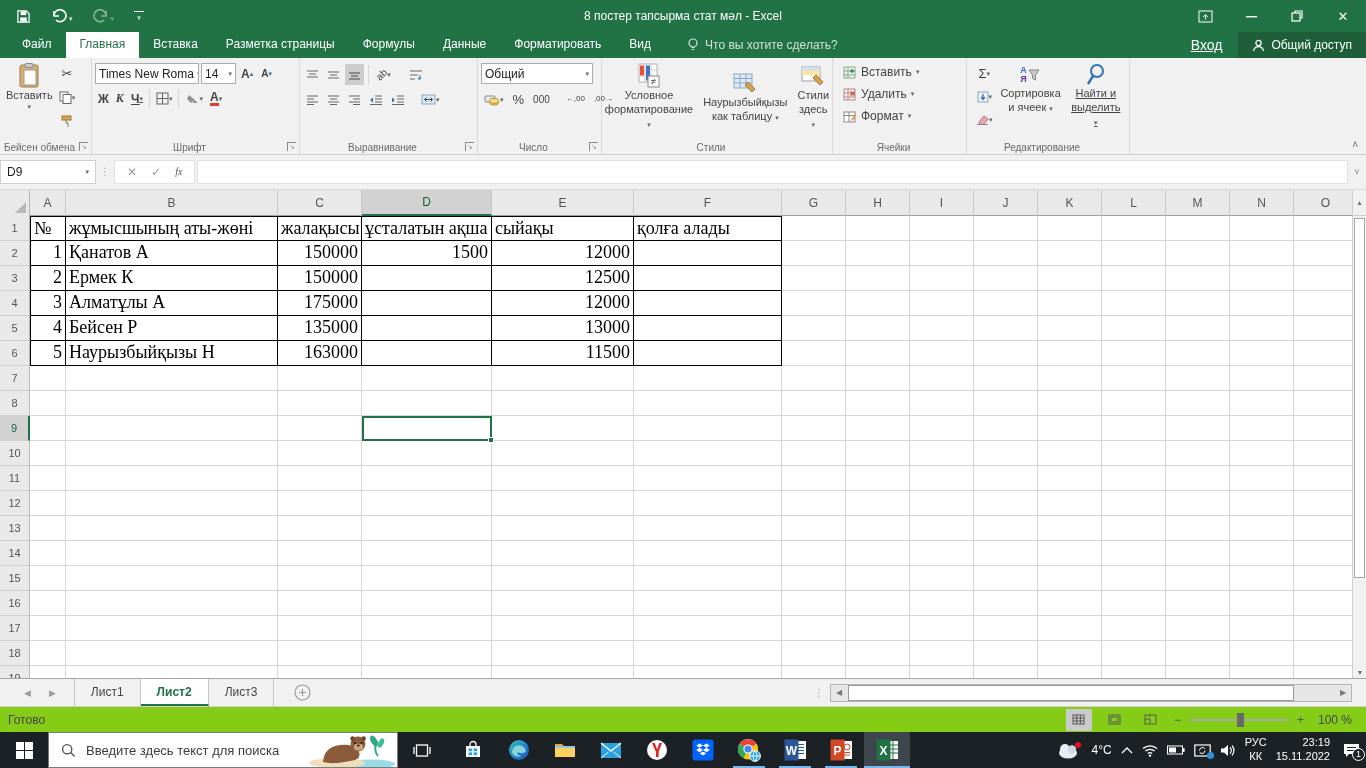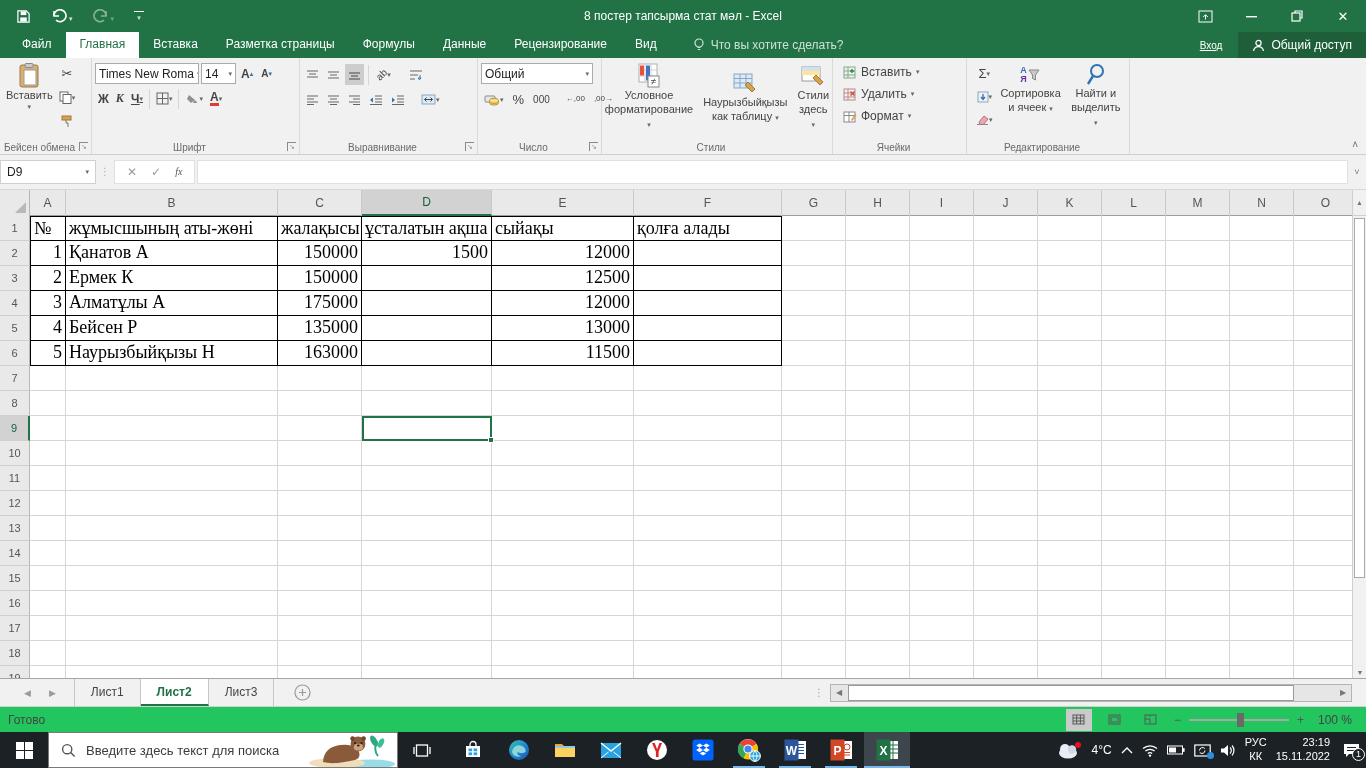--- a/index.html
+++ b/index.html
@@ -16,21 +16,21 @@
   .app-title { position:absolute; left:0; right:0; text-align:center; font-size:12px; color:#fff; }
   .win-controls { margin-left:auto; display:flex; z-index:2; }
   .win-btn { width:46px; height:32px; display:flex; align-items:center; justify-content:center; color:#fff; font-size:13px; }
 
   
   .tabrow { height:26px; background:#217346; display:flex; align-items:stretch; color:#fff; }
   .rtab { padding:5px 14px 0; font-size:12px; white-space:nowrap; }
   .rtab.active { background:#fff; color:#217346; }
   .tellme { display:flex; align-items:center; gap:6px; margin-left:22px; color:#cfe0d6; font-size:12px; }
   .tabrow-right { margin-left:auto; display:flex; align-items:center; }
-  .signin { padding:0 16px; font-size:10px;text-decoration:underline; }
+  .signin { padding:0 16px; font-size:14px;text-decoration:underline; }
   .share-btn { height:26px; display:flex; align-items:center; gap:6px; padding:0 14px; background:#1e5f3a; font-size:12px; }
 
   
   .ribbon { height:97px; background:#f1f1f1; border-bottom:1px solid #d2d0ce; display:flex; position:relative; }
   .rgroup { position:relative; height:100%; border-right:1px solid #dadada; padding:3px 3px 16px; flex:none; }
   .rgroup-label { position:absolute; bottom:1px; left:0; right:12px; text-align:center; font-size:10px; color:#6a6a6a; white-space:nowrap; }
   .launcher { position:absolute; bottom:3px; right:3px; width:9px; height:9px; border-left:1px solid #8a8a8a; border-top:1px solid #8a8a8a; font-size:7px; color:#8a8a8a; line-height:8px; text-align:center; }
   .bigbtn { display:flex; flex-direction:column; align-items:center; justify-content:flex-start; font-size:11px; color:#444; padding:2px 3px; line-height:1.25; text-align:center; }
   .bigbtn .dd { font-size:7px; color:#666; }
   .row { display:flex; align-items:center; }
@@ -87,21 +87,21 @@
   .stab { padding:6px 16px 0; font-size:12px; color:#444; border-right:1px solid #c6c6c6; background:#f1f1f1; }
   .stab.active { background:#fff; color:#217346; font-weight:bold; border-bottom:2px solid #217346; }
   .addsheet { display:flex; align-items:center; padding:0 20px; }
   .hsplit { display:flex; align-items:center; color:#a0a0a0; font-size:10px; padding:0 6px; margin-left:auto; }
   .hscroll { width:522px; align-self:center; height:18px; border:1px solid #b4b4b4; background:#e6e6e6; display:flex; align-items:center; margin-right:14px; }
   .hs-arrow { width:16px; text-align:center; font-size:8px; color:#777; }
   .hs-track { flex:1; height:16px; position:relative; }
   .hs-thumb { position:absolute; left:1px; top:0; height:16px; width:446px; background:#fff; border:1px solid #9a9a9a; }
 
   
-  .statusbar { height:26px; background:#22c55e; border-top:1px solid #d2d0ce; display:flex; align-items:center; padding:0 8px; }
+  .statusbar { height:26px; background:#84cc16; border-top:1px solid #d2d0ce; display:flex; align-items:center; padding:0 8px; }
   .status-mode { font-size:12px; color:#444; }
   .status-right { margin-left:auto; display:flex; align-items:center; gap:10px; }
   .viewbtn { width:26px; height:22px; display:flex; align-items:center; justify-content:center; }
   .viewbtn.active { background:#cacaca; }
   .zoomctl { display:flex; align-items:center; gap:8px; color:#555; }
   .zslider { width:100px; height:2px; background:#a8a8a8; position:relative; }
   .zthumb { position:absolute; left:48px; top:-6px; width:7px; height:14px; background:#696969; }
   .zoomtext { font-size:12px; color:#444; width:44px; text-align:right; padding-right:6px; }
 
   
@@ -183,21 +183,21 @@
     </div>
   </div>
 
   <div class="tabrow">
     <div class="rtab" style="margin-left:8px;">Файл</div>
     <div class="rtab active">Главная</div>
     <div class="rtab">Вставка</div>
     <div class="rtab">Разметка страницы</div>
     <div class="rtab">Формулы</div>
     <div class="rtab">Данные</div>
-    <div class="rtab">Рецензирование</div>
+    <div class="rtab">Форматировать</div>
     <div class="rtab">Вид</div>
     <div class="tellme">
       <span>
         <svg width="12" height="14" viewBox="0 0 12 14">
             <circle cx="6" cy="5" r="4" fill="none" stroke="#cfe0d6" stroke-width="1.2"></circle>
             <path d="M4.5 9.5h3M4.8 11.5h2.4" stroke="#cfe0d6" stroke-width="1.2"></path>
           </svg>
       </span>
       <span>Что вы хотите сделать?</span>
     </div>
@@ -490,21 +490,21 @@
                 <span style="color:#2e74b5;">А</span>
                 <span style="color:#7030a0;">Я</span>
               </span>
             <svg width="14" height="14" viewBox="0 0 14 14">
                 <path d="M2 2h10L8.5 7v5l-3-1.5V7z" fill="#c8c8c8" stroke="#8a8a8a"></path>
               </svg>
           </span>
           <span>Сортировка</span>
           <span><span>и ячеек</span> <span class="dd">▾</span></span>
         </div>
-        <div class="bigbtn" style="width:62px;">
+        <div class="bigbtn" style="width:62px;text-decoration:underline;">
           <span>
             <svg width="22" height="24" viewBox="0 0 22 24">
                 <circle cx="12" cy="8" r="6" fill="none" stroke="#2e74b5" stroke-width="2"></circle>
                 <path d="M8 13L3 21" stroke="#2e74b5" stroke-width="2.4"></path>
               </svg>
           </span>
           <span>Найти и</span>
           <span><span>выделить</span> <span class="dd">▾</span></span>
         </div>
       </div>

